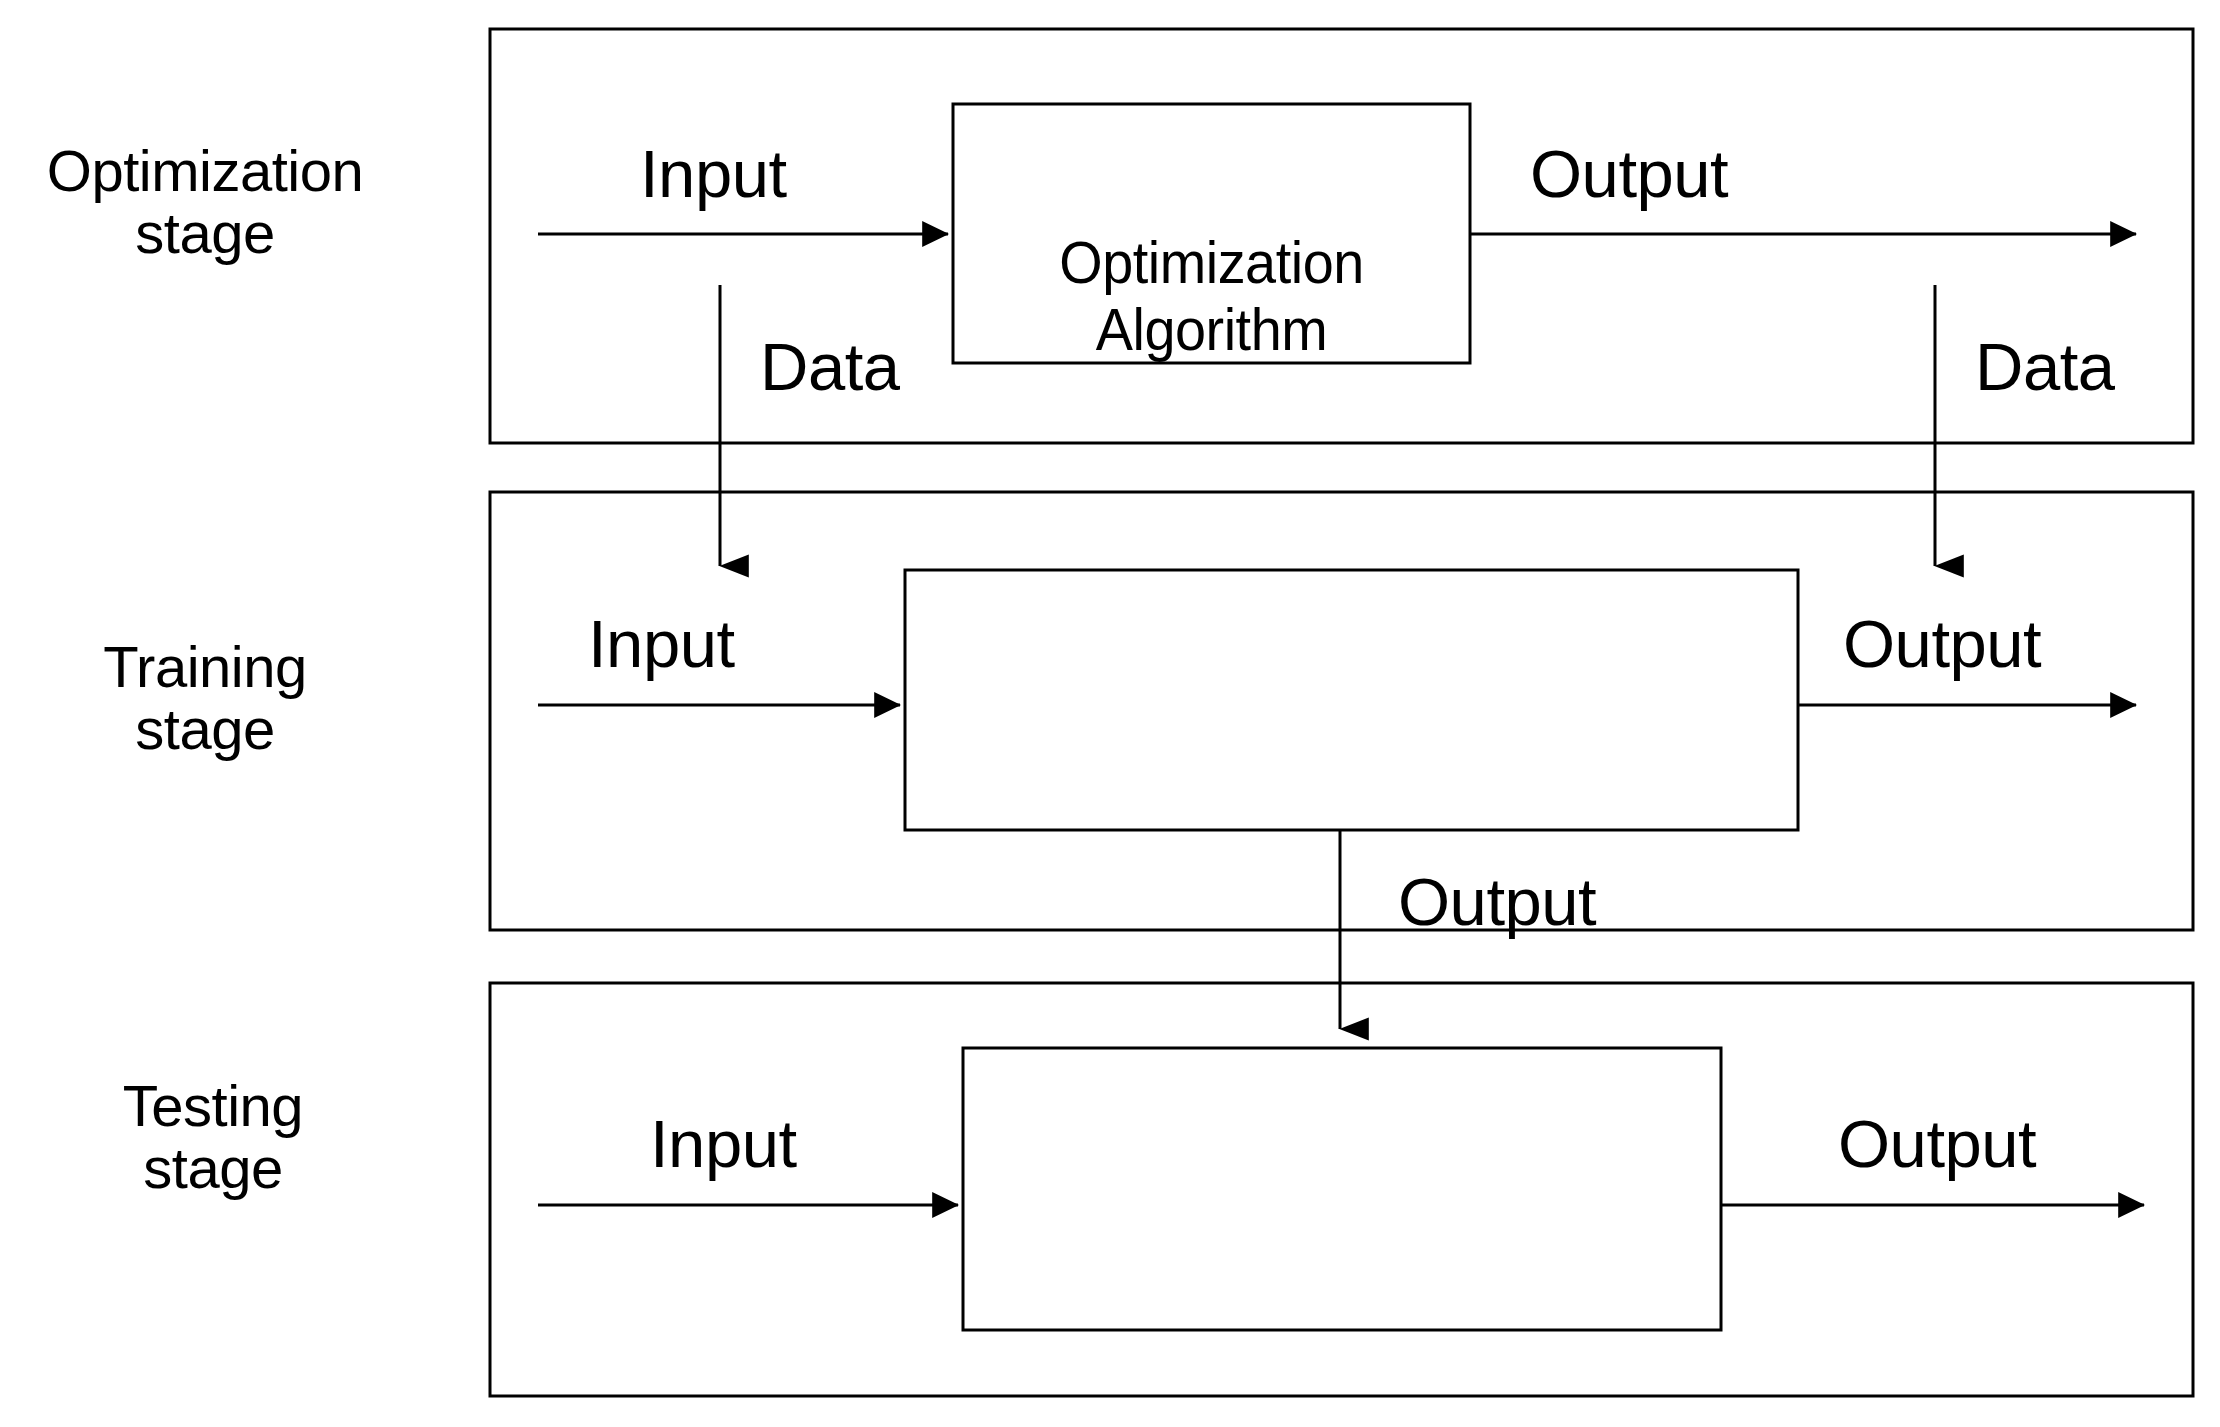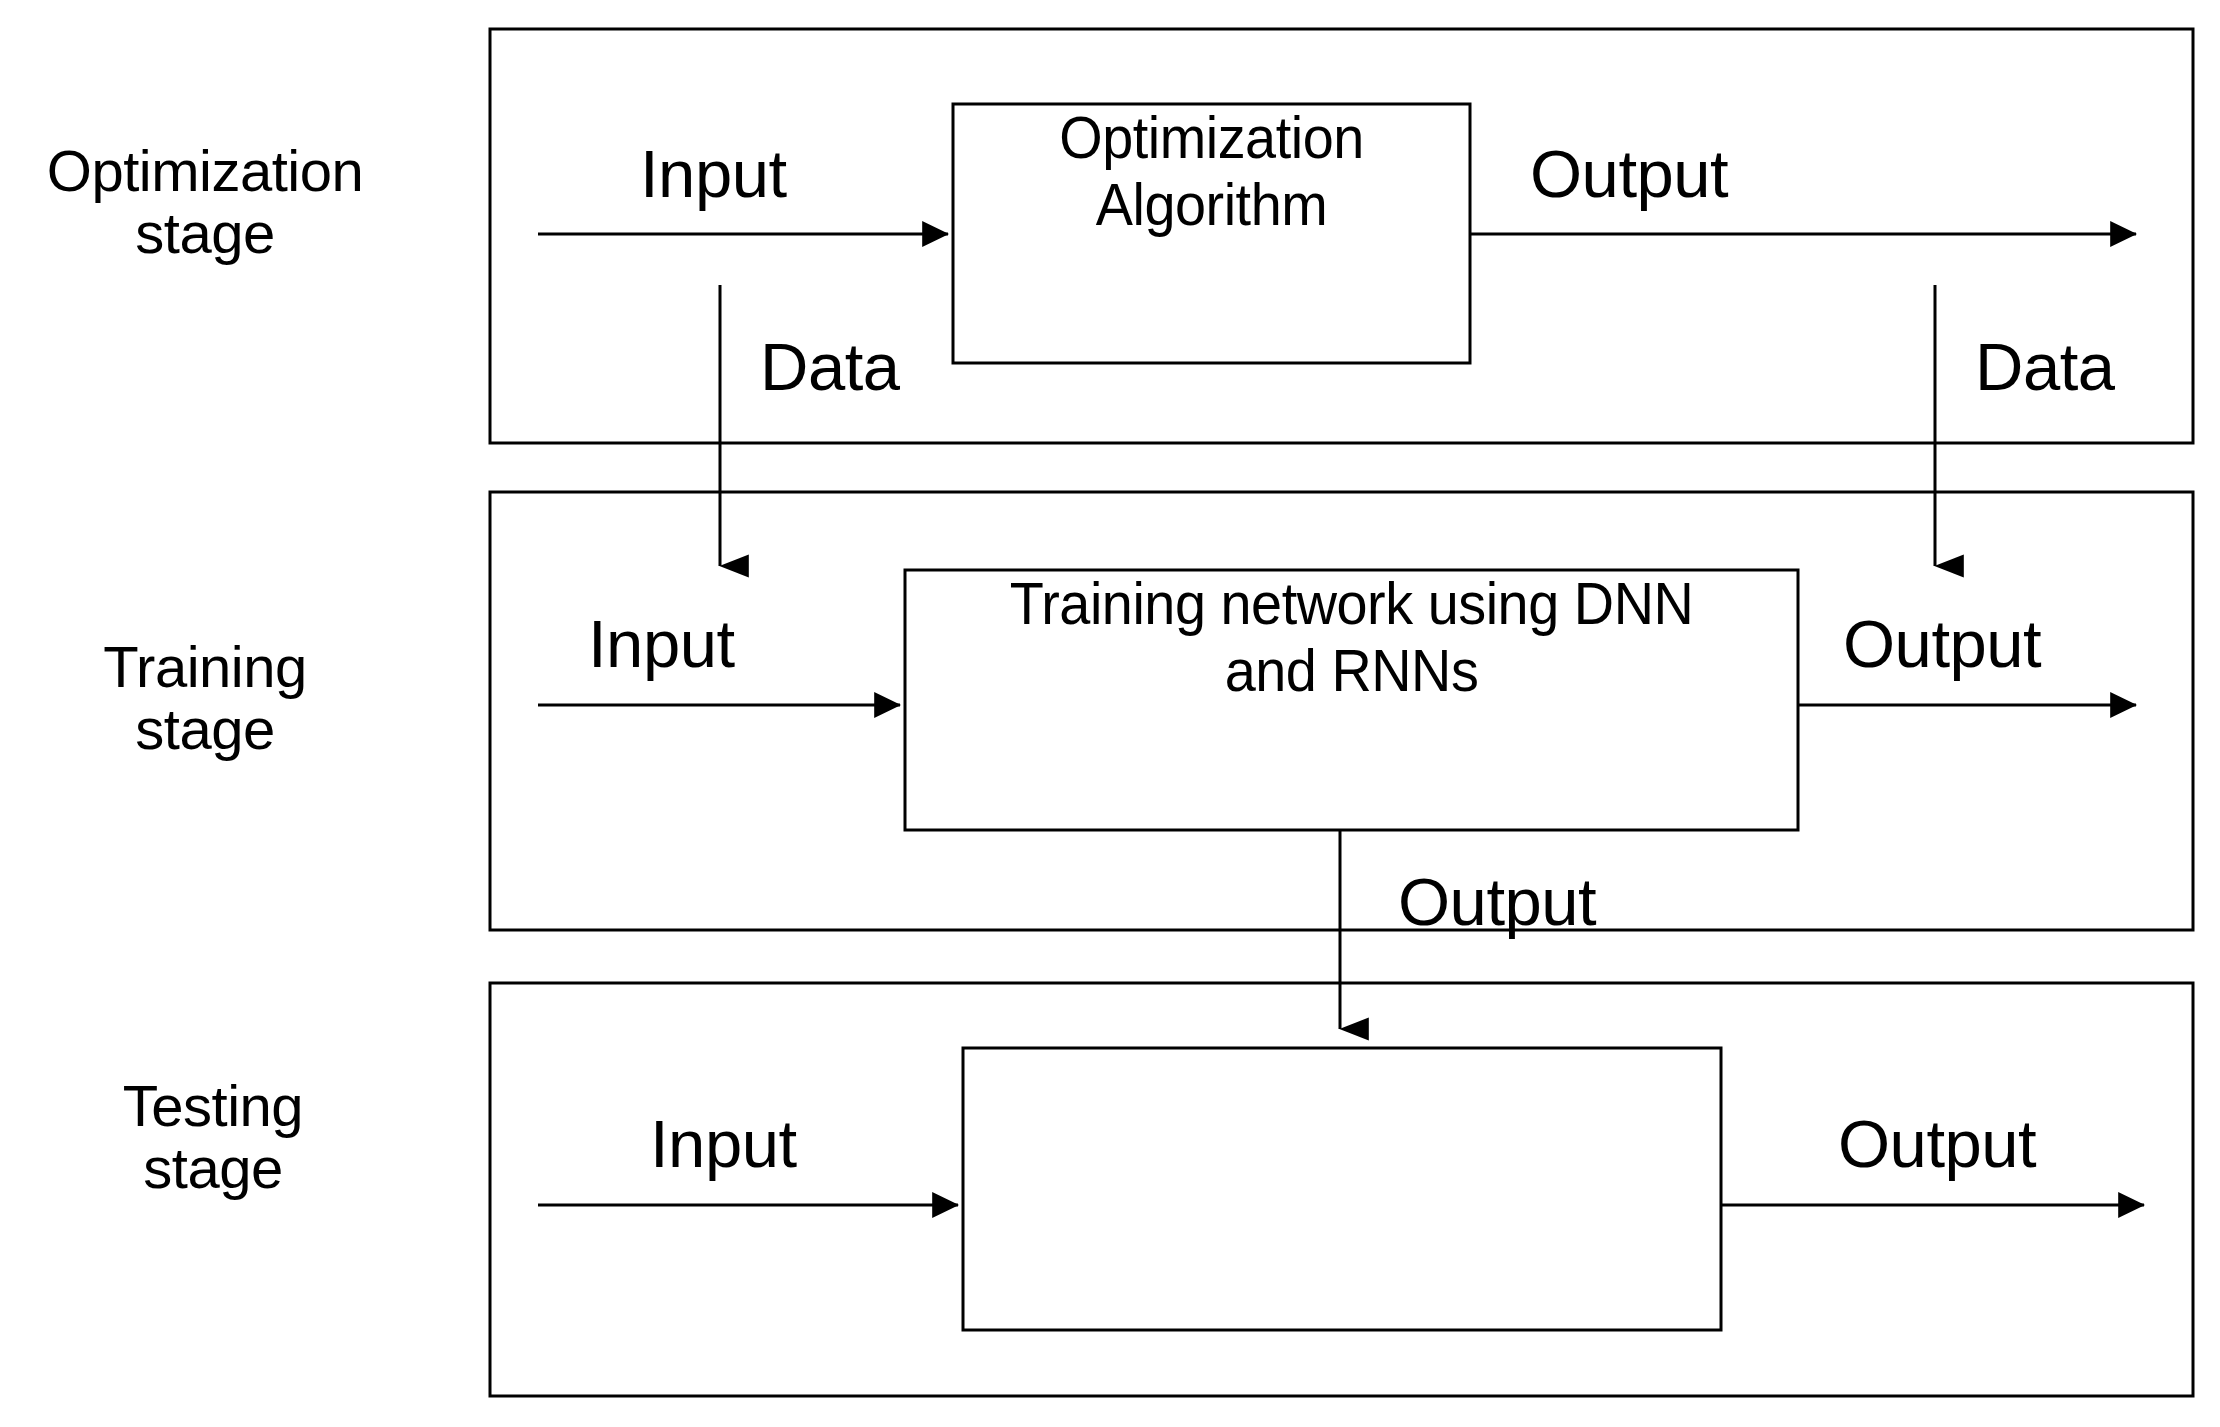--- a/index.html
+++ b/index.html
@@ -31,21 +31,21 @@
     text-align: center;
     font-size: 58px;
     line-height: 1.07;
     letter-spacing: -0.5px;
     white-space: pre-line;
     color: #000;
   }
   .box-text {
     position: absolute;
     display: flex;
-    align-items: flex-start;
+    align-items: flex-end;
     justify-content: center;
     text-align: center;
     font-size: 60px;
     line-height: 1.12;
     letter-spacing: -0.5px;
     color: #000;
     pointer-events: none;
   }
   .edge-label {
     position: absolute;
@@ -107,26 +107,20 @@
   <div class="stage-label" style="left:20px; top:636px; width:370px;">Training
 stage</div>
 
   <div class="stage-label" style="left:28px; top:1075px; width:370px;">Testing
 stage</div>
 
   <div class="box-text" style="left:953px; top:104px; width:517px; height:259px;">
     <span class="narrow">Optimization Algorithm</span>
   </div>
 
-  <div class="box-text" style="left:905px; top:570px; width:893px; height:260px;">
-    <span class="narrow" style="display:block; width:100%;">
-      <span style="display:block;">Training network using DNN</span>
-      <span style="display:block;">and RNNs</span>
-    </span>
-  </div>
 
 
   <div class="edge-label" style="left:640px; top:140px;">Input</div>
 
   <div class="edge-label" style="left:1530px; top:140px;">Output</div>
 
   <div class="edge-label" style="left:760px; top:333px;">Data</div>
 
   <div class="edge-label" style="left:1975px; top:333px;">Data</div>
 

